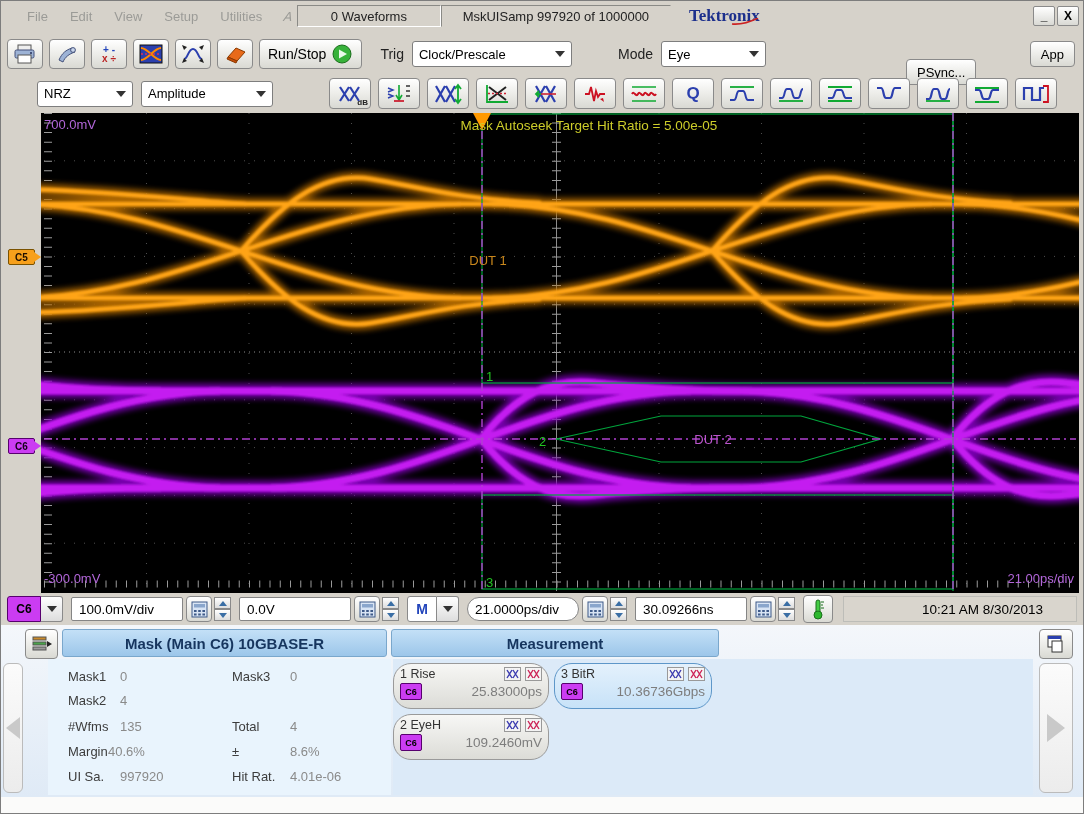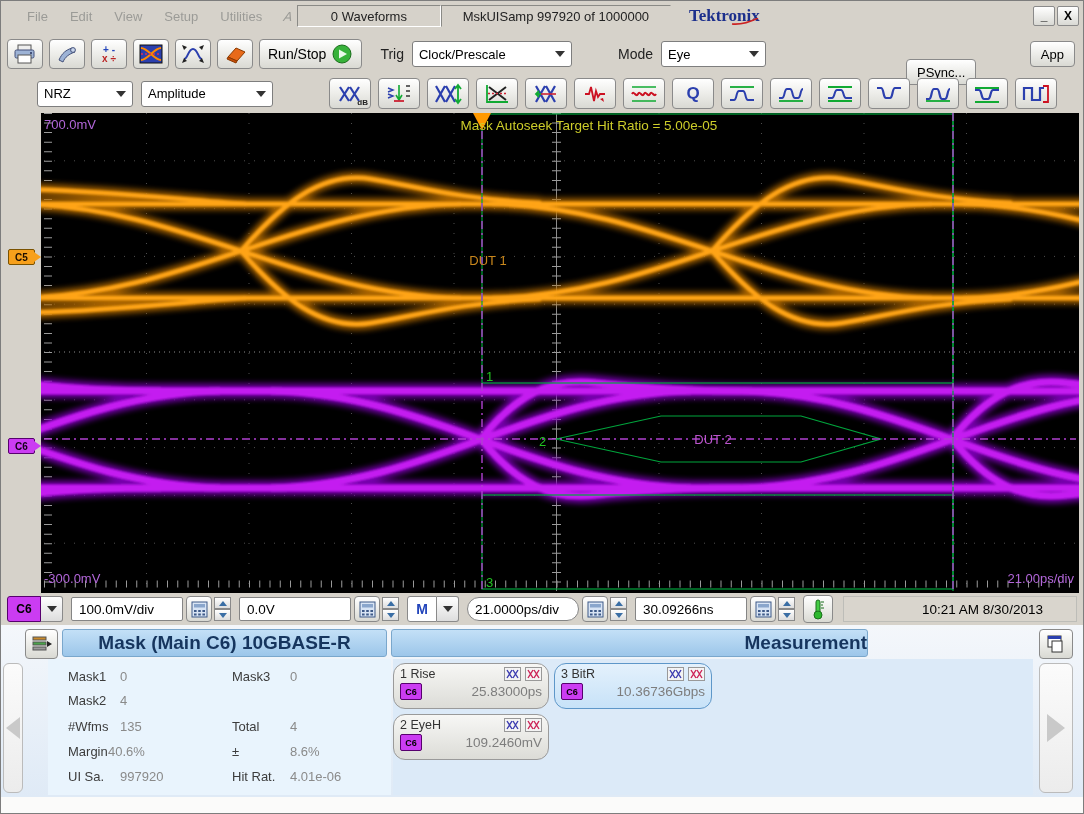--- a/index.html
+++ b/index.html
@@ -66,28 +66,28 @@
           background:linear-gradient(#fff,#ddd);display:flex;align-items:center;justify-content:center;}
   #m-btn{width:30px;height:26px;background:#fff;border:1px solid #8a8a8a;border-radius:3px 0 0 3px;
          display:flex;align-items:center;justify-content:center;font-weight:bold;font-size:14px;color:#2244bb;}
   #datetime{margin-left:10px;flex:1;height:26px;border:1px solid #bdbdb8;display:flex;align-items:center;
             justify-content:center;font-size:13.5px;background:#d9d5cd;padding-left:45px;}
   
   #bottompanel{position:absolute;left:0;top:624px;width:1084px;height:172px;
                background:linear-gradient(#f4f7fb,#dfeaf6);}
   .panel-hdr{position:absolute;height:28px;background:linear-gradient(#c3e0f7,#9cc6ea);
              border:1px solid #7aa7cc;border-radius:3px;display:flex;align-items:center;
-             justify-content:center;font-size:19px;font-weight:bold;color:#16355e;}
+             justify-content:center;font-size:15px;font-weight:bold;color:#16355e;}
   #mask-hdr{left:61px;top:4px;width:325px;}
-  #meas-hdr{left:390px;top:4px;width:477px;justify-content:flex-end;}
+  #meas-hdr{left:390px;top:4px;width:328px;}
   #mask-body{position:absolute;left:47px;top:34px;width:343px;height:136px;background:#e9f4fd;}
   .mrow{position:absolute;font-size:13px;white-space:nowrap;}
   .mlab{color:#3c3c3c;} .mval{color:#8a8a8a;}
   #meas-body{position:absolute;left:392px;top:34px;width:640px;height:136px;background:#dcEAf8;background:#dceaf8;}
-  .mcard{position:absolute;border:1px solid #9a9a9a;border-radius:12px;
+  .mcard{position:absolute;border:1px solid #9a9a9a;border-radius:18px;
          background:linear-gradient(#f7f7f5,#dedddا8);background:linear-gradient(#f7f7f5,#dcdcd7);
          padding:3px 6px;}
   .mcard.sel{background:linear-gradient(#e4f1fc,#c7e2f8);border:1px solid #5e97c9;}
   .mc-top{display:flex;align-items:center;font-size:12.5px;color:#333;}
   .mini-ic{width:17px;height:14px;border:1px solid #999;background:#f4f4f4;margin-left:4px;
            display:flex;align-items:center;justify-content:center;}
   .mc-bot{display:flex;align-items:center;margin-top:2px;}
   .srcchip{width:22px;height:17px;background:#cb3cf2;border:1px solid #57006e;border-radius:2px;
            font-size:9px;font-weight:bold;display:flex;align-items:center;justify-content:center;}
   .mval2{margin-left:auto;font-size:13.5px;color:#7d7d7d;white-space:nowrap;}

